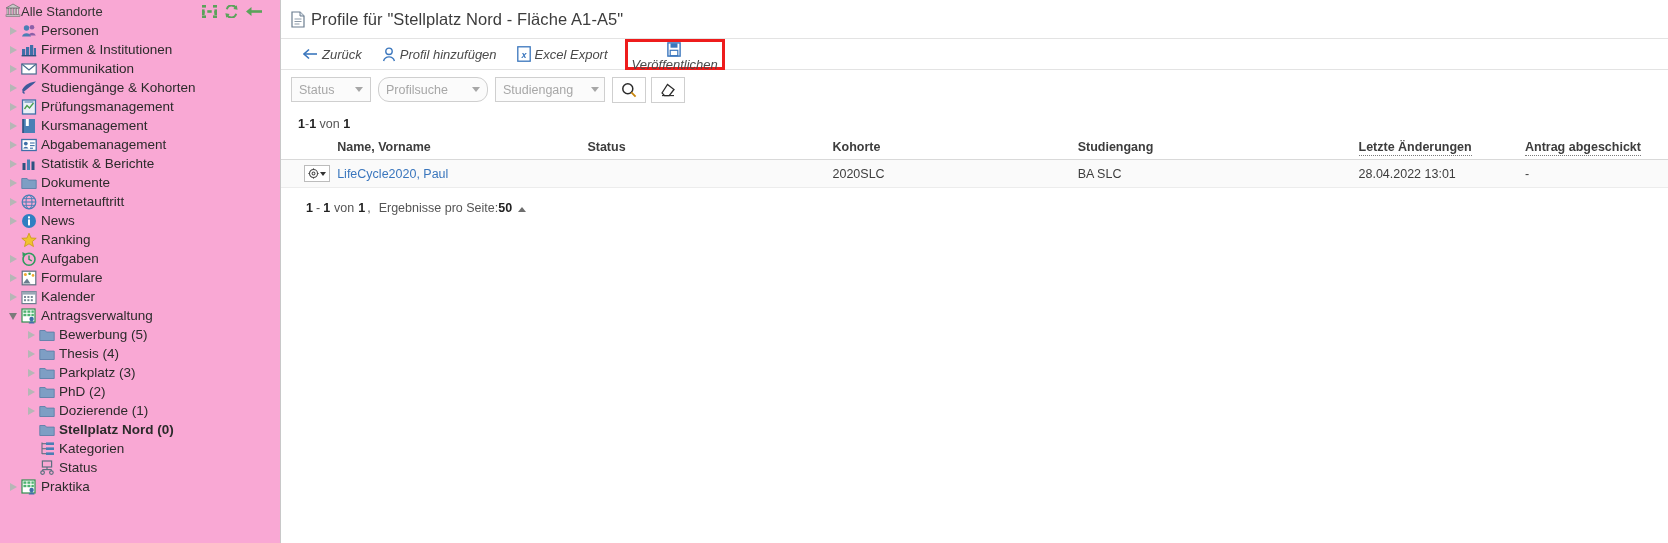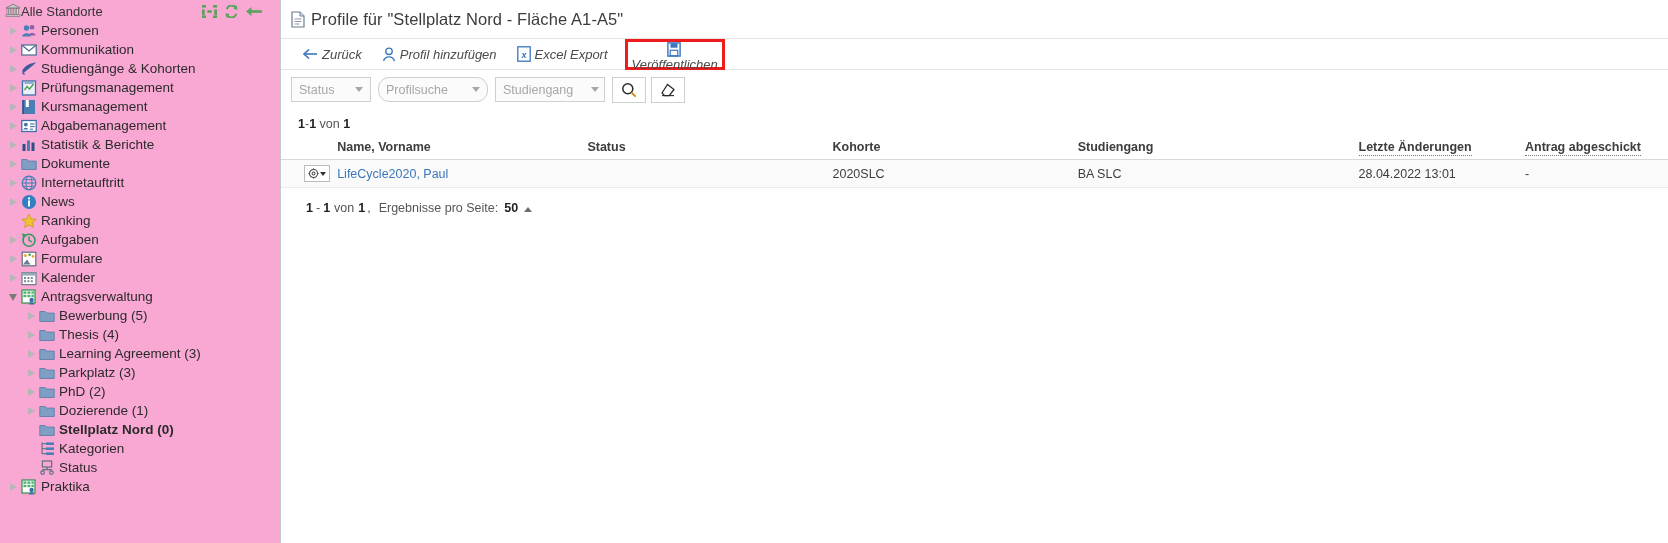--- a/index.html
+++ b/index.html
@@ -244,21 +244,21 @@
     margin-top: 13px;
     padding-left: 25px;
     font-size: 12.5px;
     color: #555555;
     display: flex;
     align-items: center;
     gap: 0px;
   }
   .pager b { color: #222222; }
   .pager .pp { margin-left: 5px; }
-  .pager .ppval { font-weight: bold; color: #222; margin-left: 6px; }
+  .pager .ppval { font-weight: bold; color: #222; }
   .caret-up-sm {
     width: 0; height: 0;
     border-left: 4px solid transparent;
     border-right: 4px solid transparent;
     border-bottom: 5px solid #6e6e6e;
     margin-left: 6px;
     position: relative; top: 1px;
   }
   .sep-v { color: #555; }
 </style>
@@ -329,20 +329,35 @@
             </svg>
           </span>
           <span class="lbl">Personen</span>
         </div>
         <div class="tree-row indent-1">
           <span class="twisty">
             <span class="arrow-closed"></span>
           </span>
           <span class="ico">
             <svg width="16" height="16" viewBox="0 0 16 16">
+              <rect x="1" y="7" width="3.2" height="7" fill="#3f6fa8"></rect>
+              <rect x="5" y="5" width="3.2" height="9" fill="#3f6fa8"></rect>
+              <rect x="9" y="3" width="3.2" height="11" fill="#3f6fa8"></rect>
+              <rect x="12.8" y="6" width="2.2" height="8" fill="#3f6fa8"></rect>
+              <rect x="0.6" y="13" width="14.6" height="1.4" fill="#2c5280"></rect>
+            </svg>
+          </span>
+          <span class="lbl">Firmen &amp; Institutionen</span>
+        </div>
+        <div class="tree-row indent-1">
+          <span class="twisty">
+            <span class="arrow-closed"></span>
+          </span>
+          <span class="ico">
+            <svg width="16" height="16" viewBox="0 0 16 16">
               <rect x="0.8" y="3" width="14.4" height="10" fill="#ffffff" stroke="#4a6c8f" stroke-width="1.2"></rect>
               <polyline points="0.8,3 8,9 15.2,3" fill="none" stroke="#4a6c8f" stroke-width="1.2"></polyline>
             </svg>
           </span>
           <span class="lbl">Kommunikation</span>
         </div>
         <div class="tree-row indent-1">
           <span class="twisty">
             <span class="arrow-closed"></span>
           </span>
@@ -542,31 +557,20 @@
         <div class="tree-row indent-2">
           <span class="twisty">
             <span class="arrow-closed"></span>
           </span>
           <span class="ico">
             <svg width="16" height="16" viewBox="0 0 16 16">
               <path d="M0.8 3.5 h5.3 l1.4 1.6 h7.7 v8.4 h-14.4 z" fill="#7e9ec4" stroke="#5d7fa8" stroke-width="0.9"></path>
             </svg>
           </span>
           <span class="lbl">Thesis (4)</span>
-        </div>
-        <div class="tree-row indent-2">
-          <span class="twisty">
-            <span class="arrow-closed"></span>
-          </span>
-          <span class="ico">
-            <svg width="16" height="16" viewBox="0 0 16 16">
-              <path d="M0.8 3.5 h5.3 l1.4 1.6 h7.7 v8.4 h-14.4 z" fill="#7e9ec4" stroke="#5d7fa8" stroke-width="0.9"></path>
-            </svg>
-          </span>
-          <span class="lbl">Learning Agreement (3)</span>
         </div>
         <div class="tree-row indent-2">
           <span class="twisty">
             <span class="arrow-closed"></span>
           </span>
           <span class="ico">
             <svg width="16" height="16" viewBox="0 0 16 16">
               <path d="M0.8 3.5 h5.3 l1.4 1.6 h7.7 v8.4 h-14.4 z" fill="#7e9ec4" stroke="#5d7fa8" stroke-width="0.9"></path>
             </svg>
           </span>

